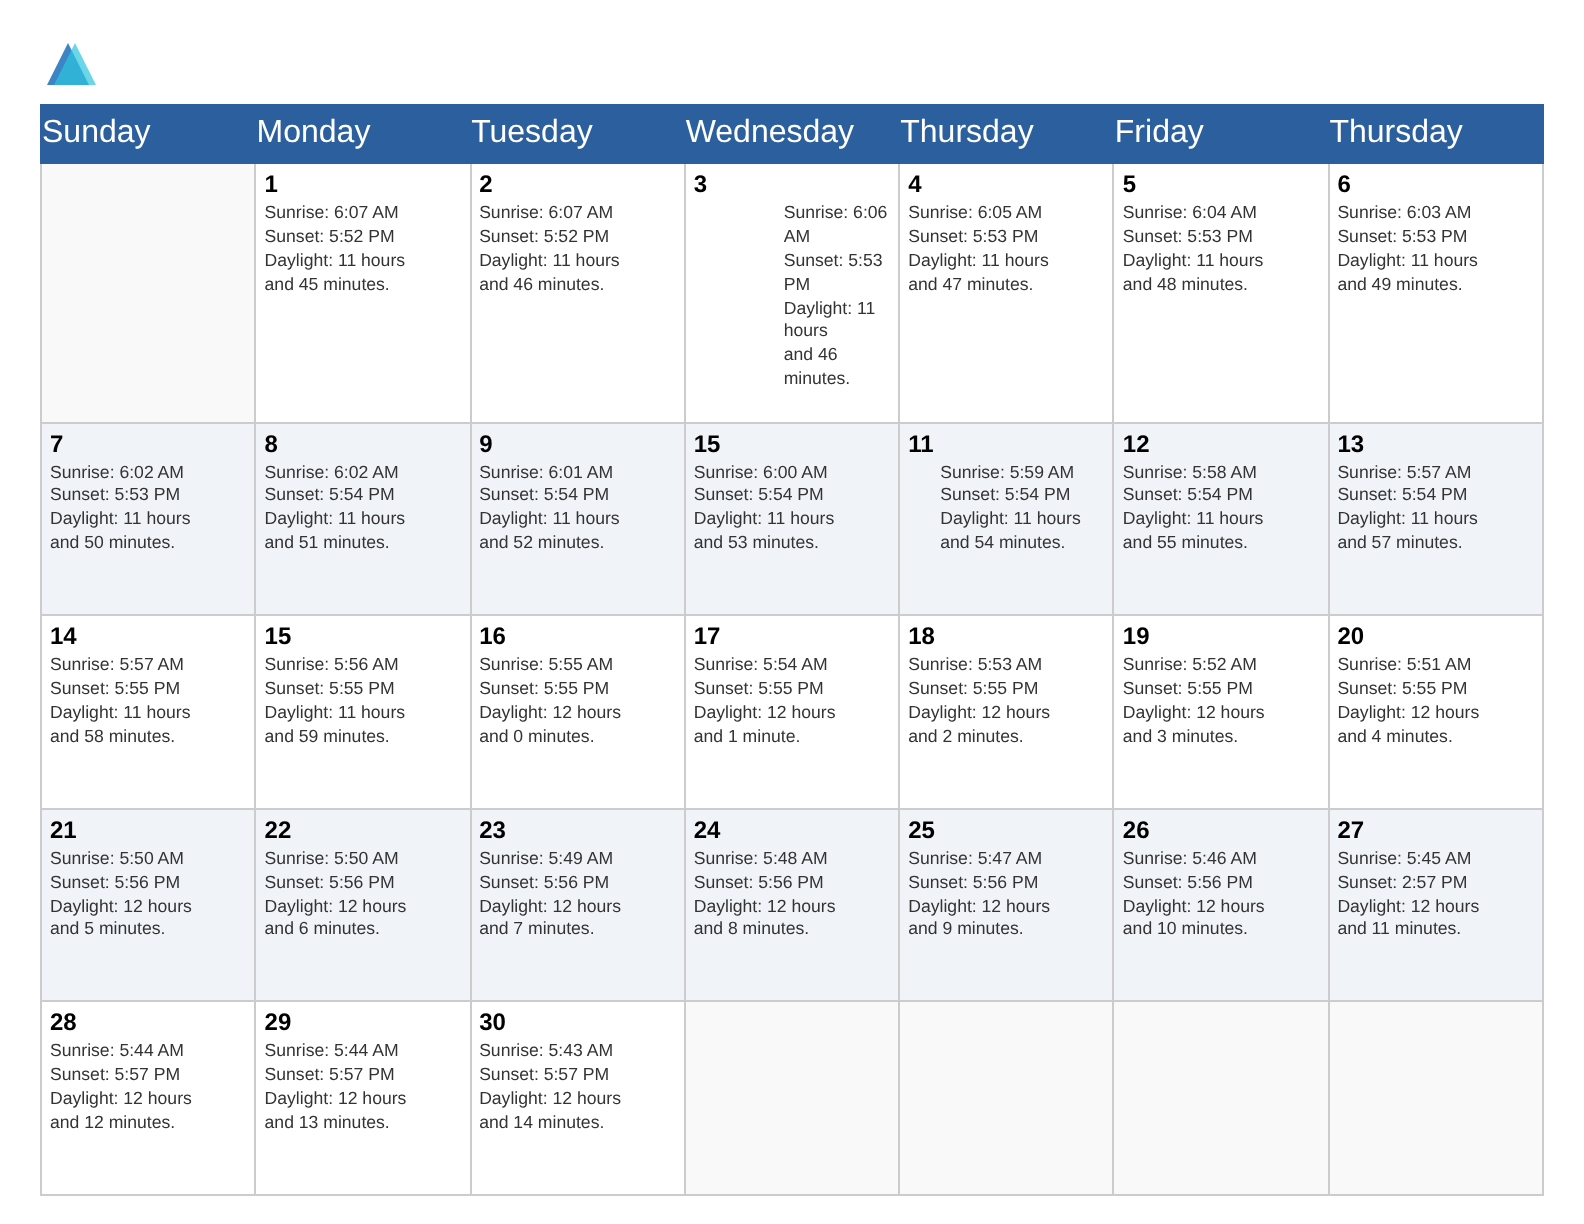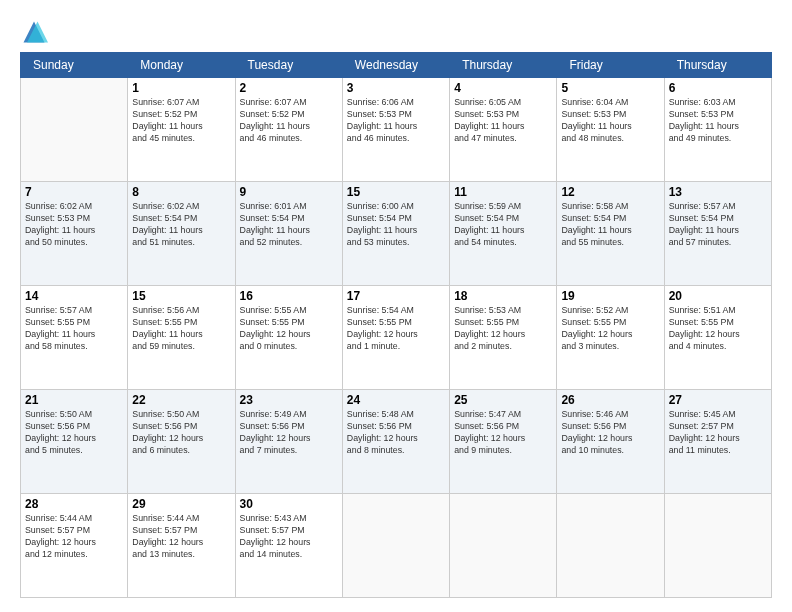--- a/index.html
+++ b/index.html
@@ -63,22 +63,22 @@
     .calendar {
       flex: 1;
       border: 1px solid #ccc;
       border-collapse: collapse;
       width: 100%;
       table-layout: fixed;
     }
     .calendar th {
       background: #2c5f9e;
       color: #fff;
-      font-size: 12px;
-      padding: 5px 12px;
+      font-size: 16px;
+      padding: 5px 0;
       text-align: left;
       border: 1px solid #2c5f9e;
       font-weight: normal;
     }
     .calendar td {
       border: 1px solid #ccc;
       vertical-align: top;
       padding: 3px 4px;
       font-size: 9.5px;
       color: #333;
@@ -149,21 +149,21 @@
           </td>
           <td>
             <span class="day-num">2</span>
             <div class="day-info" style="white-space: pre-line;">Sunrise: 6:07 AM
 Sunset: 5:52 PM
 Daylight: 11 hours
 and 46 minutes.</div>
           </td>
           <td>
             <span class="day-num">3</span>
-            <div class="day-info" style="white-space: pre-line;">Sunrise: 6:06 AM
+            <div class="day-info" style="white-space: pre-line; margin-left: 45px;">Sunrise: 6:06 AM
 Sunset: 5:53 PM
 Daylight: 11 hours
 and 46 minutes.</div>
           </td>
           <td>
             <span class="day-num">4</span>
             <div class="day-info" style="white-space: pre-line;">Sunrise: 6:05 AM
 Sunset: 5:53 PM
 Daylight: 11 hours
 and 47 minutes.</div>
@@ -207,21 +207,21 @@
           </td>
           <td>
             <span class="day-num">15</span>
             <div class="day-info" style="white-space: pre-line;">Sunrise: 6:00 AM
 Sunset: 5:54 PM
 Daylight: 11 hours
 and 53 minutes.</div>
           </td>
           <td>
             <span class="day-num">11</span>
-            <div class="day-info" style="white-space: pre-line;">Sunrise: 5:59 AM
+            <div class="day-info" style="white-space: pre-line; margin-left: 16px;">Sunrise: 5:59 AM
 Sunset: 5:54 PM
 Daylight: 11 hours
 and 54 minutes.</div>
           </td>
           <td>
             <span class="day-num">12</span>
             <div class="day-info" style="white-space: pre-line;">Sunrise: 5:58 AM
 Sunset: 5:54 PM
 Daylight: 11 hours
 and 55 minutes.</div>

